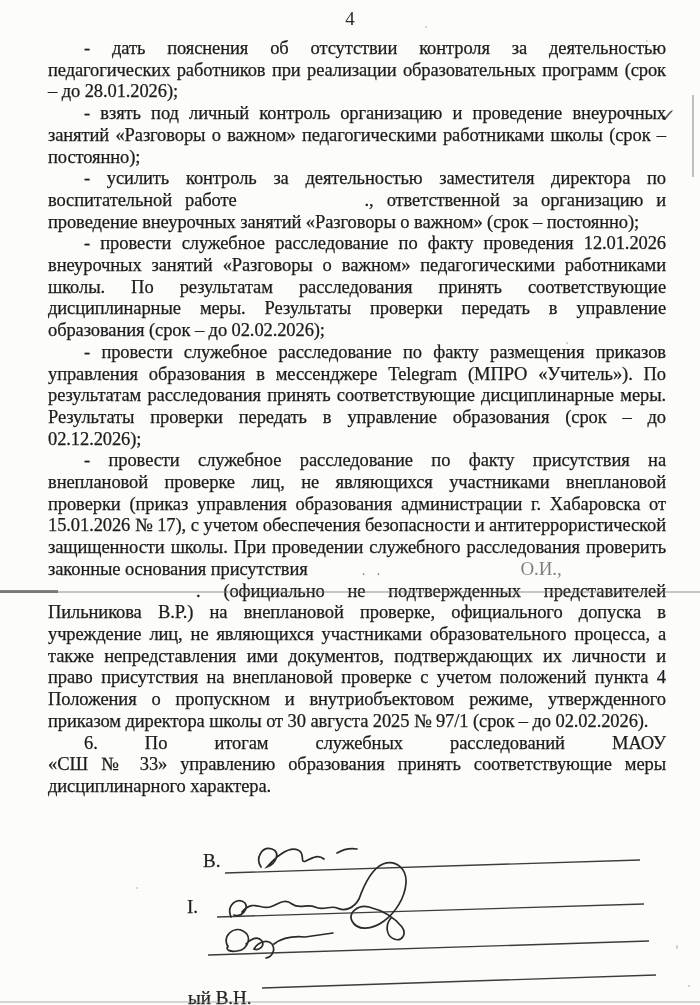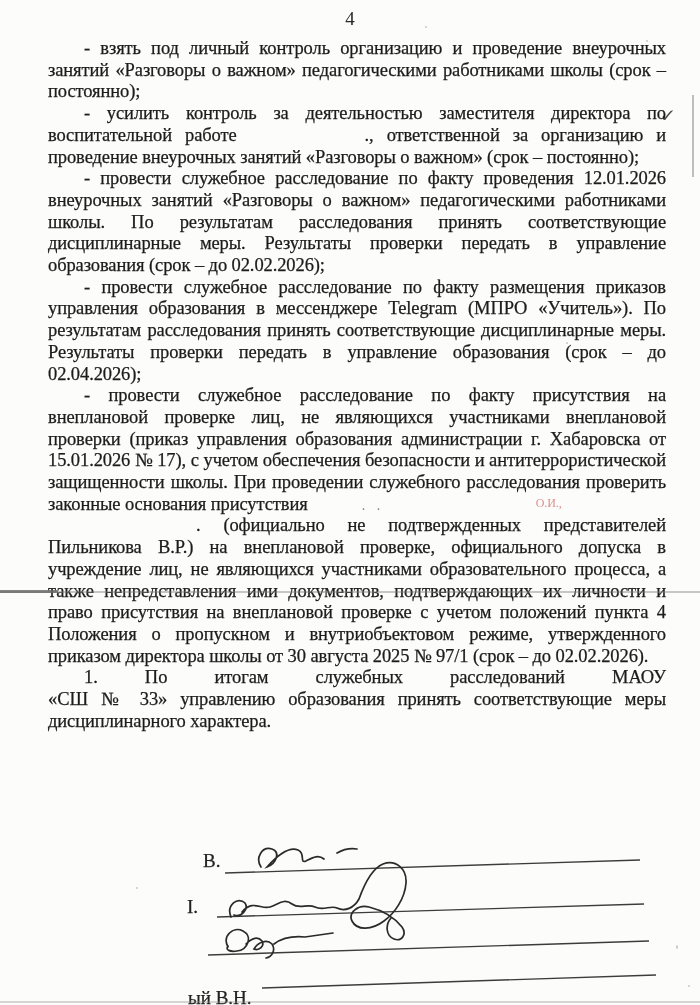--- a/index.html
+++ b/index.html
@@ -28,21 +28,21 @@
   .gap-p3{width:128px;}
   .gap-erased{width:248px;}
   .gap-indent{width:148px;}
   .erased-dots{
     position:absolute;left:18px;top:-14px;
     font-size:14px;color:#555;opacity:.75;letter-spacing:4px;
     -webkit-text-stroke:0;
   }
   .erased-name{
     position:absolute;right:-6px;top:-16px;
-    font-size:12px;color:#b91c1c;opacity:.5;
+    font-size:19px;color:#000000;opacity:.5;
     -webkit-text-stroke:0;
   }
   .justify-last{text-align:justify;text-align-last:justify;text-indent:36px;}
   .no-indent{text-indent:0;}
   .checkmark{
     position:absolute;left:660px;top:104px;
     font-size:19px;color:#4a4a4a;transform:rotate(4deg);
     font-family:"DejaVu Sans",sans-serif;
   }
   .sig-label{
@@ -74,27 +74,28 @@
 </head>
 <body>
 
 <div class="page">
 
   <div class="page-number">4</div>
 
   <div class="checkmark">✓</div>
 
   <div class="body-text">
+    <p>- дать пояснения об отсутствии контроля за деятельностью педагогических работников при реализации образовательных программ (срок – до 28.01.2026);</p>
     <p>- взять под личный контроль организацию и проведение внеурочных занятий «Разговоры о важном» педагогическими работниками школы (срок – постоянно);</p>
     <p><span>- усилить контроль за деятельностью заместителя директора по воспитательной работе</span><span class="gap gap-p3"></span><span>., ответственной за организацию и проведение внеурочных занятий «Разговоры о важном» (срок – постоянно);</span></p>
     <p>- провести служебное расследование по факту проведения 12.01.2026 внеурочных занятий «Разговоры о важном» педагогическими работниками школы. По результатам расследования принять соответствующие дисциплинарные меры. Результаты проверки передать в управление образования (срок – до 02.02.2026);</p>
-    <p>- провести служебное расследование по факту размещения приказов управления образования в мессенджере Telegram (МПРО «Учитель»). По результатам расследования принять соответствующие дисциплинарные меры. Результаты проверки передать в управление образования (срок – до 02.04.2026);</p>
+    <p>- провести служебное расследование по факту размещения приказов управления образования в мессенджере Telegram (МПРО «Учитель»). По результатам расследования принять соответствующие дисциплинарные меры. Результаты проверки передать в управление образования (срок – до 02.12.2026);</p>
     <p><span>- провести служебное расследование по факту присутствия на внеплановой проверке лиц, не являющихся участниками внеплановой проверки (приказ управления образования администрации г. Хабаровска от 15.01.2026 № 17), с учетом обеспечения безопасности и антитеррористической защищенности школы. При проведении служебного расследования проверить законные основания присутствия</span><span class="gap gap-erased"><span class="erased-dots">. .</span><span class="erased-name">О.И.,</span></span><br><span class="gap gap-indent"></span><span>. (официально не подтвержденных представителей Пильникова В.Р.) на внеплановой проверке, официального допуска в учреждение лиц, не являющихся участниками образовательного процесса, а также непредставления ими документов, подтверждающих их личности и право присутствия на внеплановой проверке с учетом положений пункта 4 Положения о пропускном и внутриобъектовом режиме, утвержденного приказом директора школы от 30 августа 2025 № 97/1 (срок – до 02.02.2026).</span></p>
     <div>
-      <div class="justify-last">1. По итогам служебных расследований МАОУ</div>
+      <div class="justify-last">6. По итогам служебных расследований МАОУ</div>
       <div class="no-indent">«СШ № 33» управлению образования принять соответствующие меры дисциплинарного характера.</div>
     </div>
   </div>
 
   <div class="sig-label sig-label-1">В.</div>
   <div class="sig-label sig-label-2">I.</div>
   <div class="sig-label sig-label-4">ый В.Н.</div>
 
   <svg class="sig-layer" viewBox="0 0 700 1005" xmlns="http://www.w3.org/2000/svg">
 

